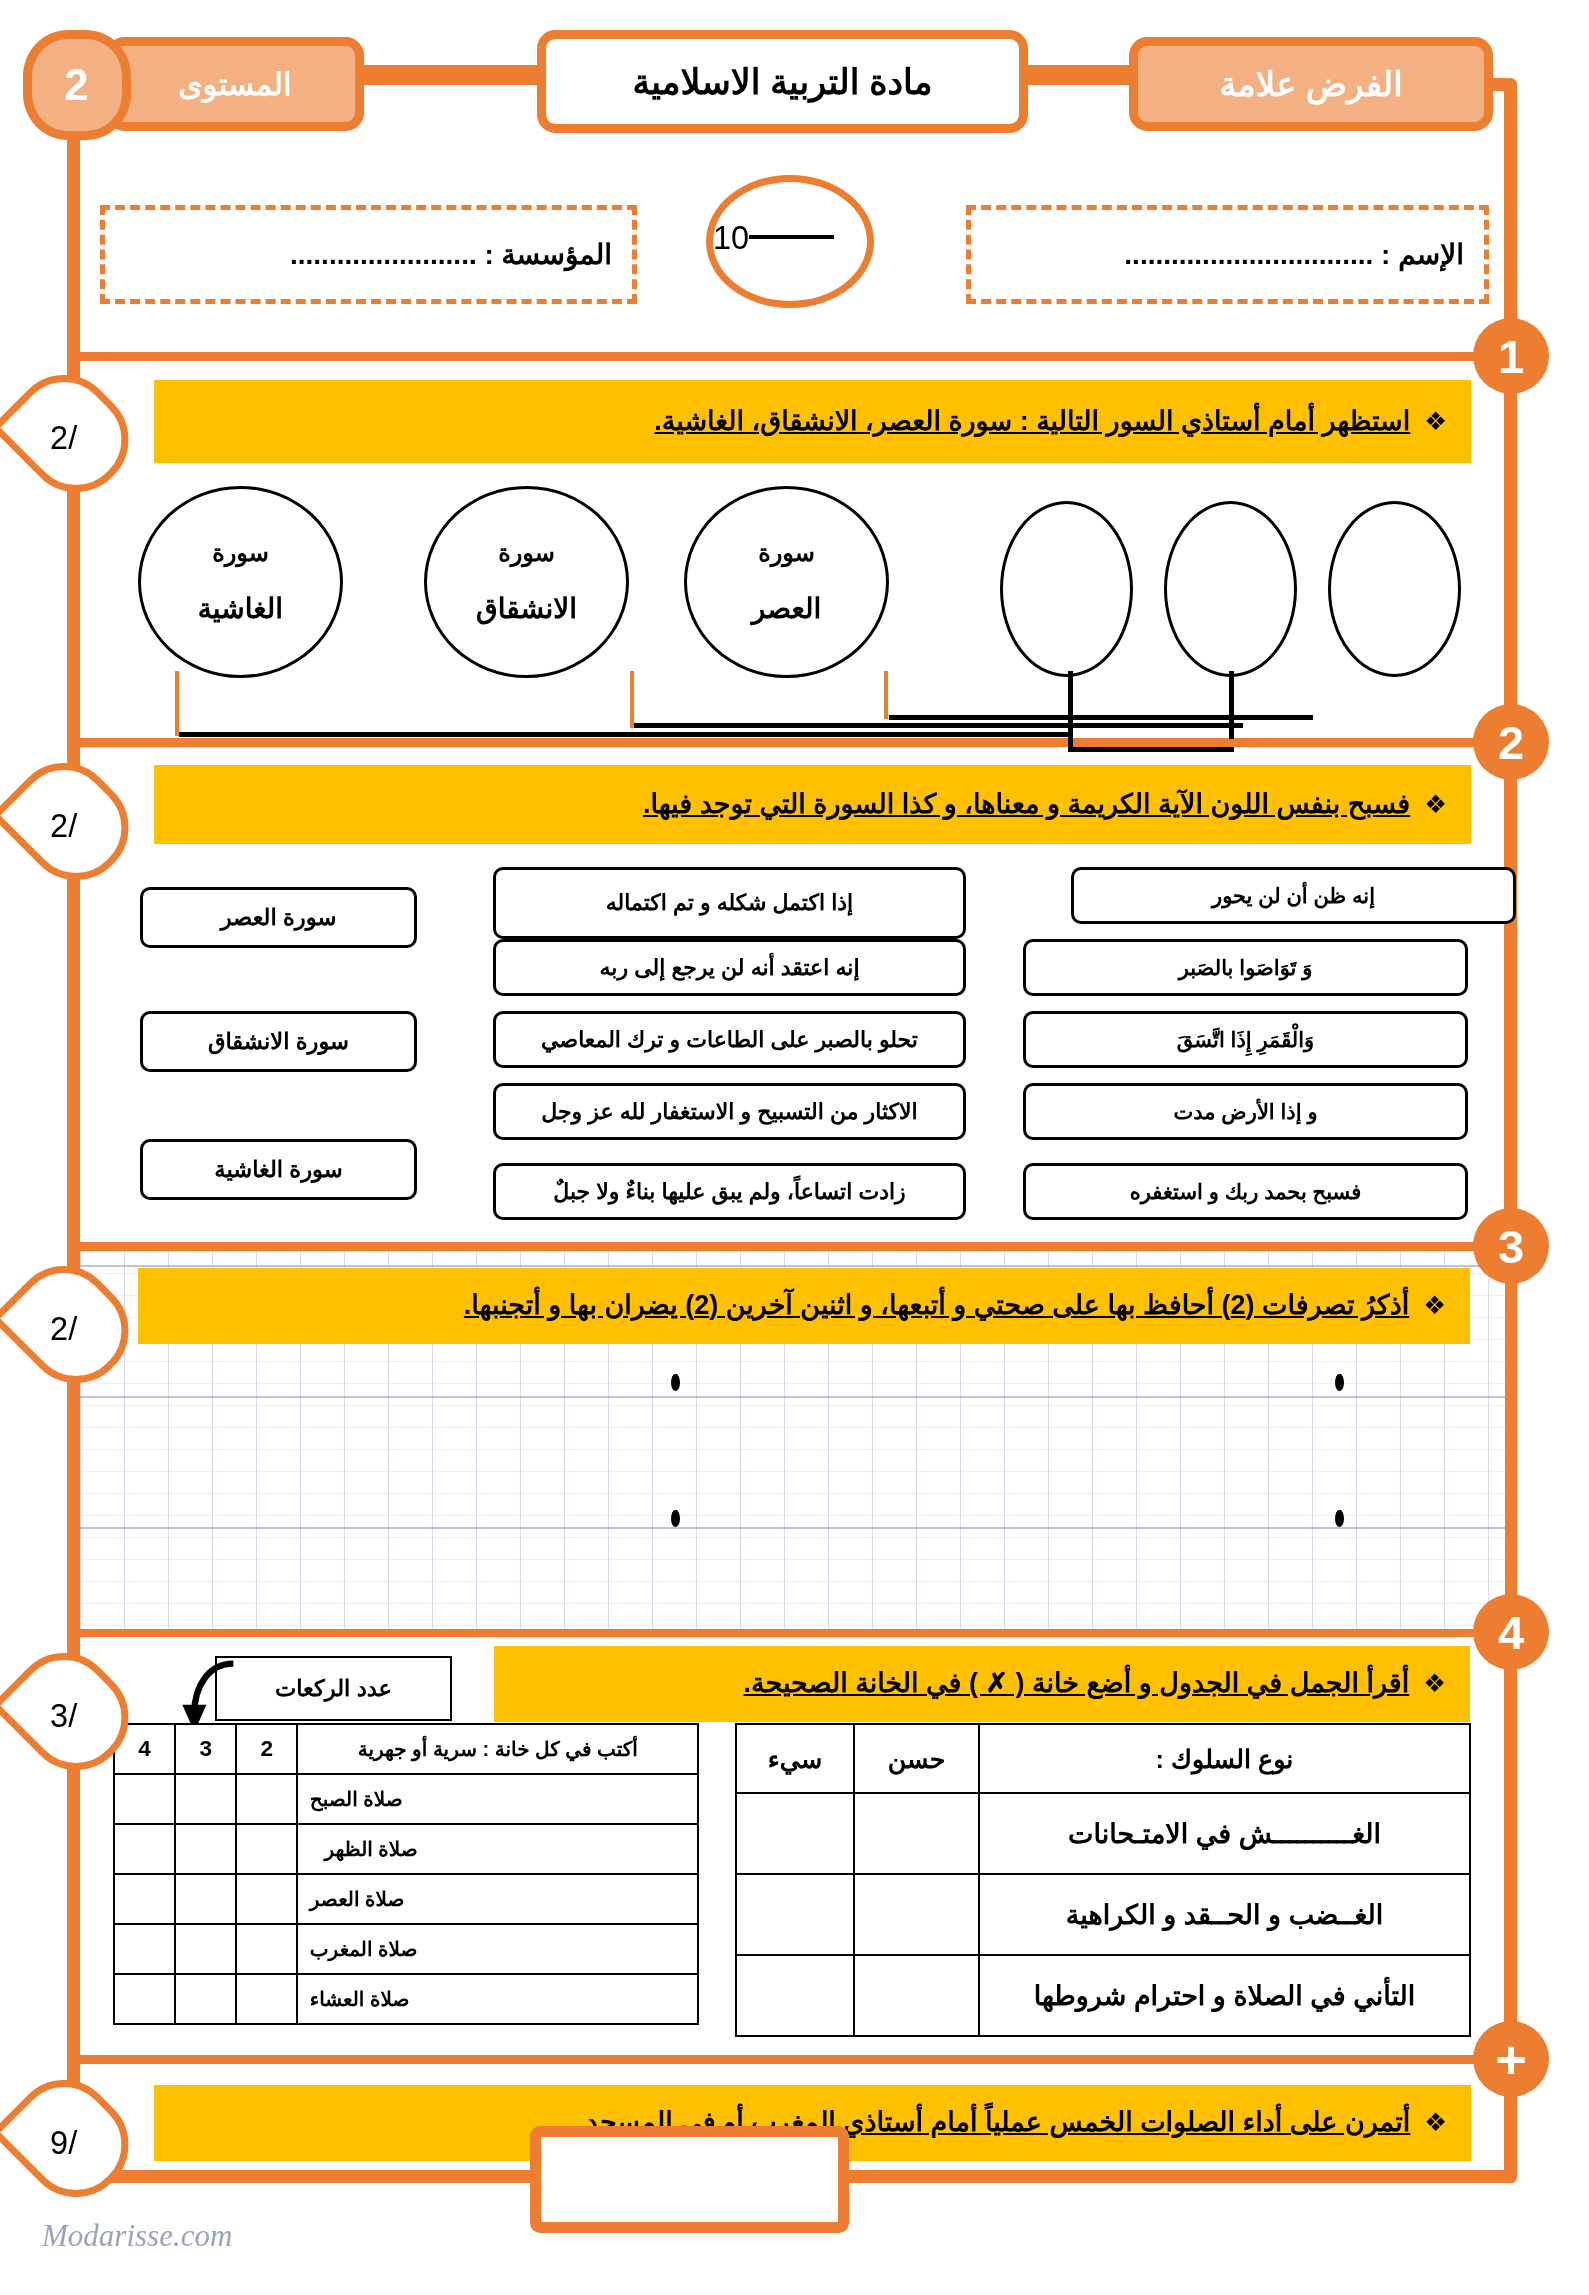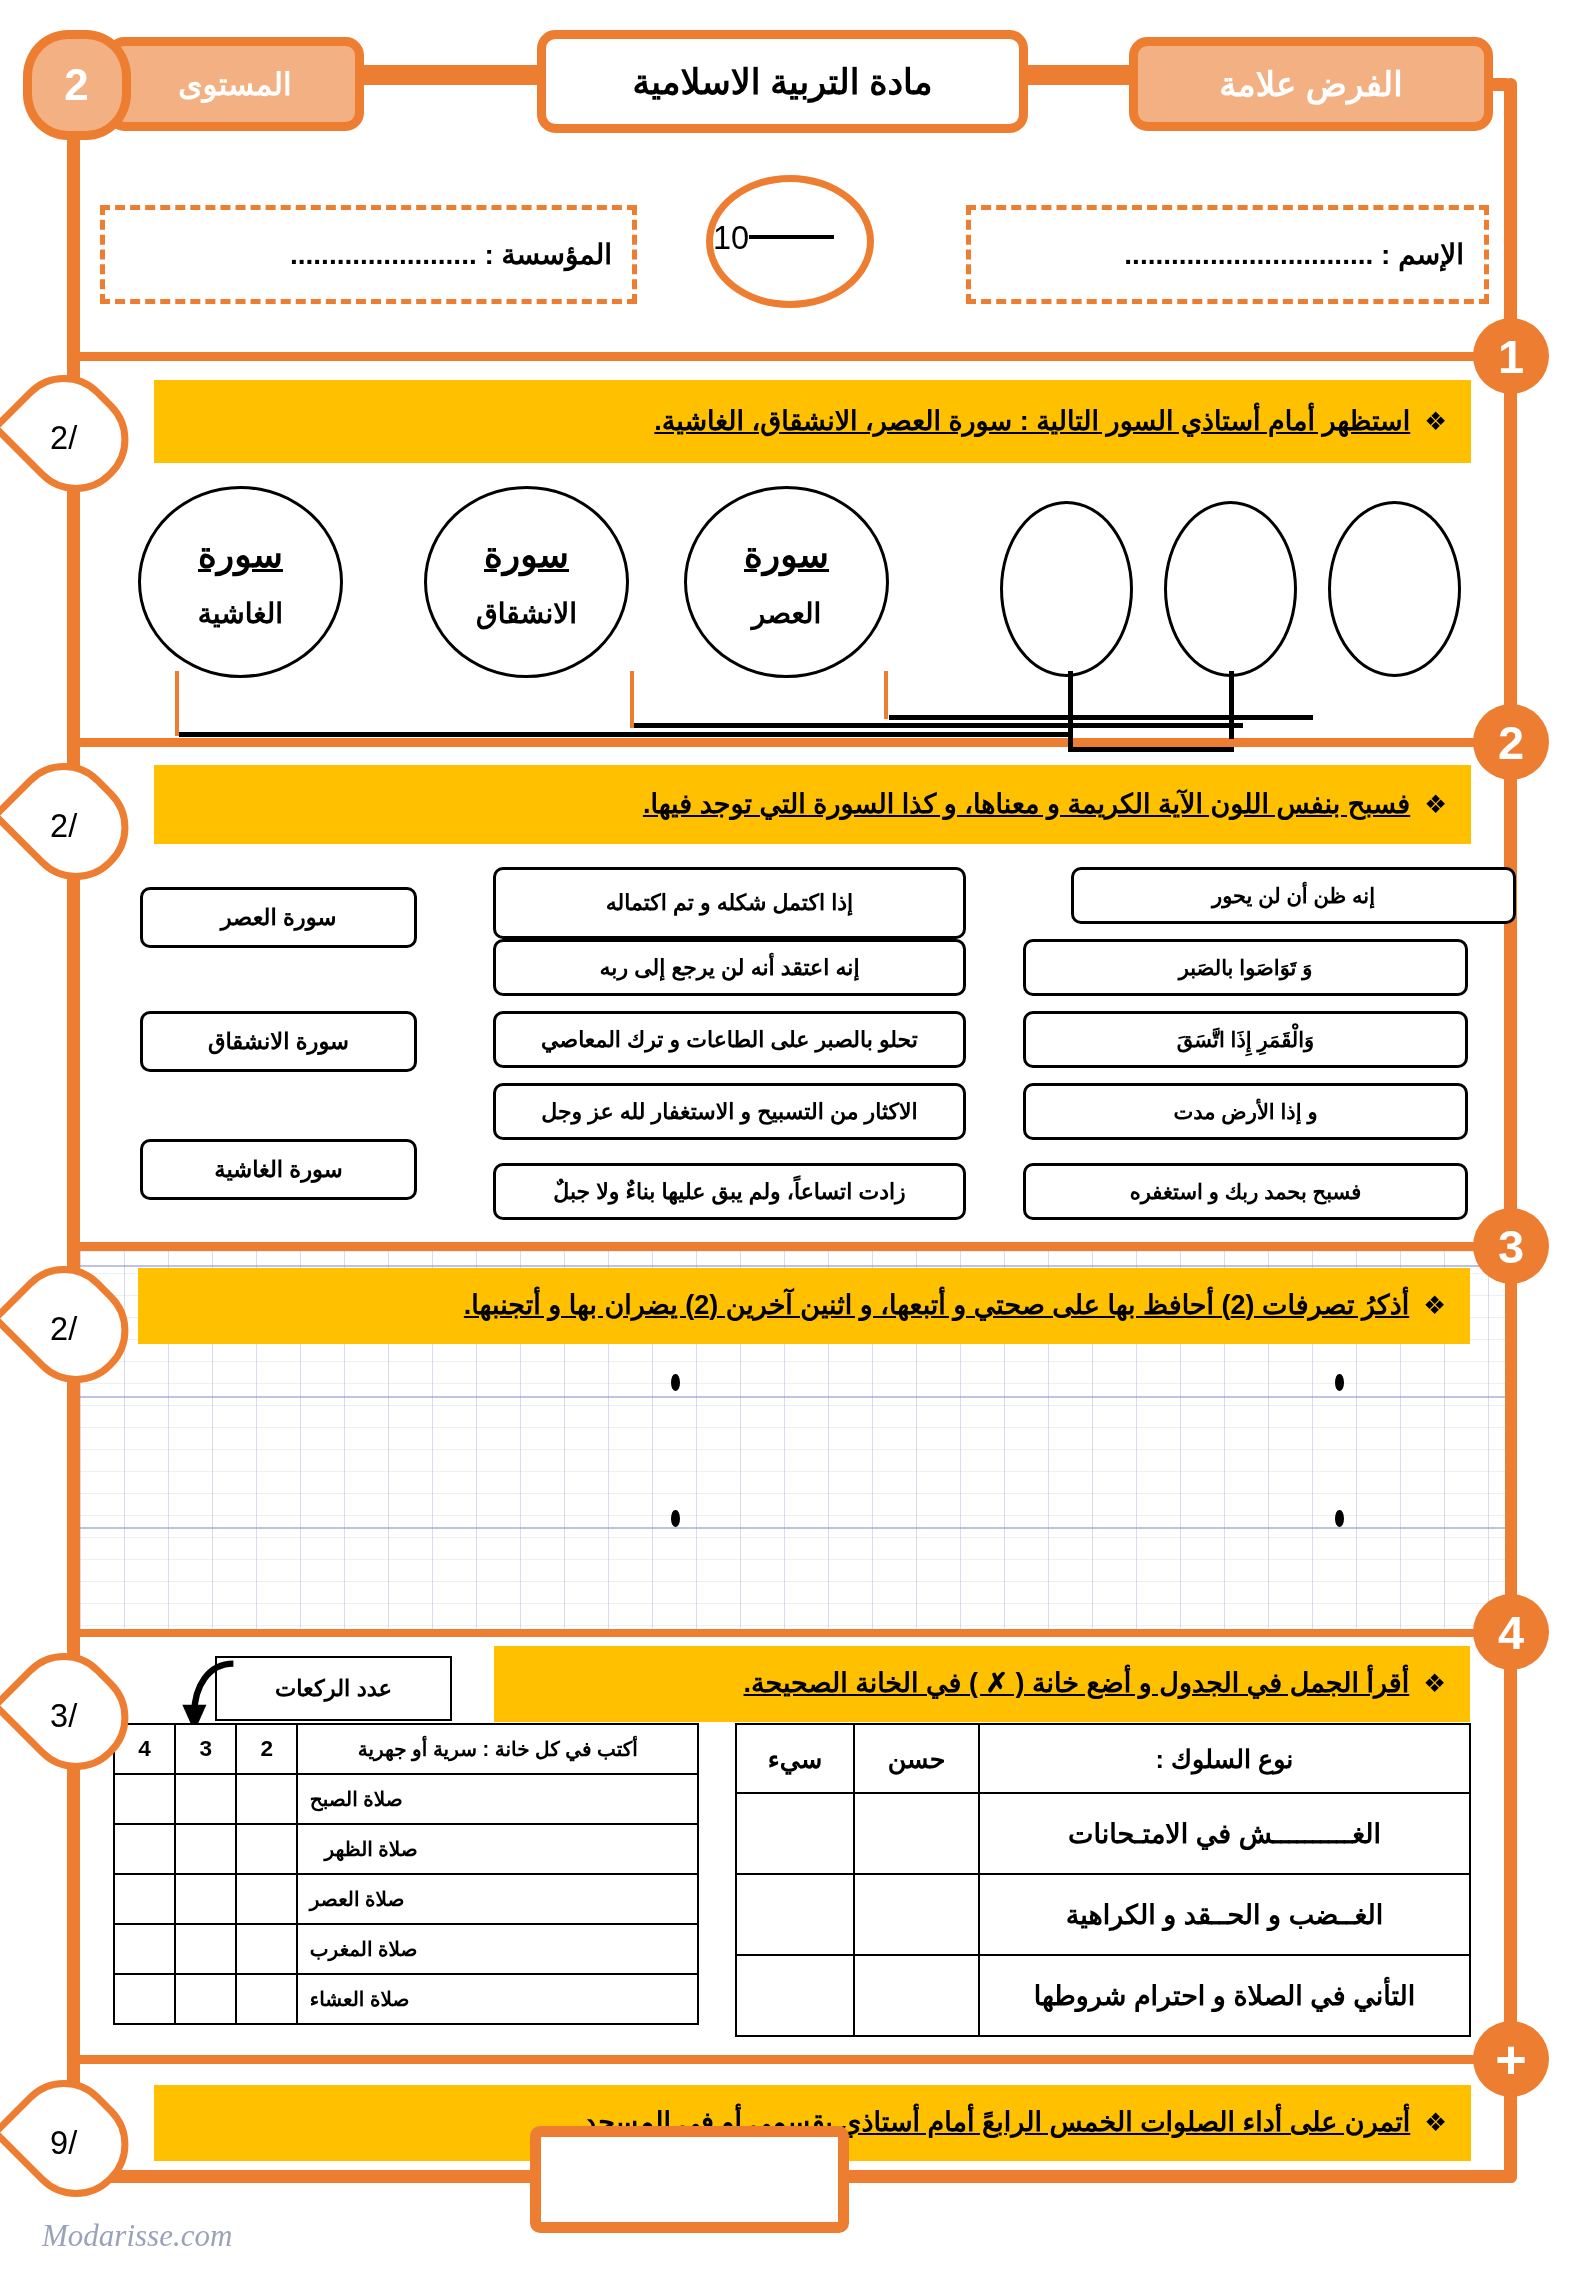--- a/index.html
+++ b/index.html
@@ -94,21 +94,21 @@
     font-family:"Liberation Sans",sans-serif;line-height:1.25;
   }
 
   
   .sura-ell{
     position:absolute;border:3.5px solid #000;border-radius:50%;background:#fff;
     display:flex;flex-direction:column;align-items:center;justify-content:space-evenly;
     font-family:"Liberation Sans",sans-serif;font-weight:bold;box-sizing:border-box;
     padding:24px 0;
   }
-  .sura-ell .l1{font-size:36px;text-decoration:underline;}
+  .sura-ell .l1{font-size:24px;}
   .sura-ell .l2{font-size:28px;}
   .empty-ell{position:absolute;border:3.5px solid #000;border-radius:50%;background:#fff;}
   .conn{position:absolute;background:#000;}
   .conn-o{position:absolute;background:#ED7D31;}
 
   
   .m-box{
     position:absolute;border:3.5px solid #000;border-radius:10px;background:#fff;
     display:flex;align-items:center;justify-content:center;
     font-family:"Liberation Sans",sans-serif;font-weight:bold;
@@ -411,20 +411,20 @@
       <td style="text-align:left;padding-left:11.3px;">صلاة العشاء</td>
       <td></td>
       <td></td>
       <td></td>
     </tr>
   </tbody>
     </table>
 
   <div class="banner" style="left:154px;top:2085px;width:1317px;height:76px;">
     <span class="bullet">❖</span>
-    <span class="btext">أتمرن على أداء الصلوات الخمس الرابعً أمام أستاذي بقسمي أو في المسجد.</span>
+    <span class="btext">أتمرن على أداء الصلوات الخمس عملياً أمام أستاذي المغرب أو في المسجد.</span>
   </div>
 
   <div class="foot-box"></div>
   <div class="watermark">Modarisse.com</div>
 
 </div>
 
 
 </body></html>

